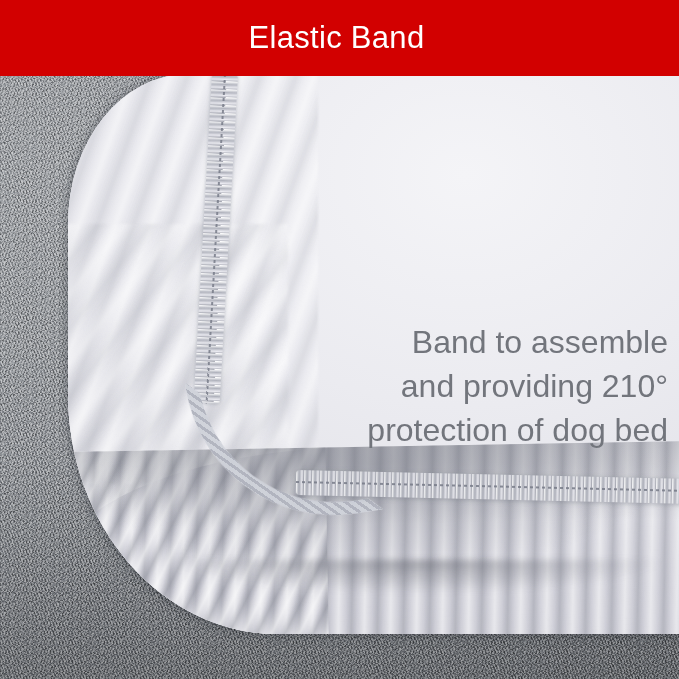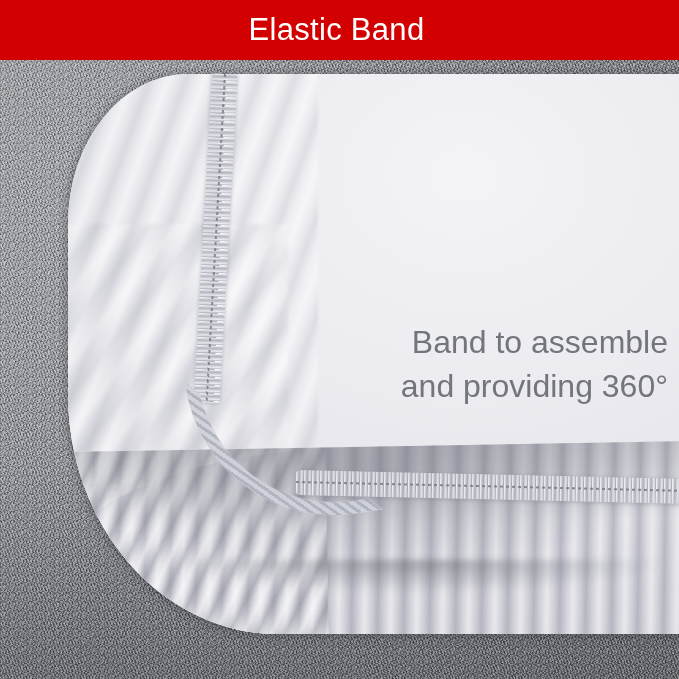--- a/index.html
+++ b/index.html
@@ -241,21 +241,21 @@
     height: 80px;
     background: radial-gradient(ellipse 340px 46px at 50% 0%, rgba(60,63,72,.38) 0%, rgba(60,63,72,0) 72%);
     filter: blur(3px);
   }
 
   
   .banner {
     position: absolute;
     left: 0; top: 0;
     width: 679px;
-    height: 60px;
+    height: 76px;
     background: #d20000;
     display: flex;
     align-items: center;
     justify-content: center;
     z-index: 40;
   }
   .banner-title {
     color: #ffffff;
     font-size: 31px;
     font-weight: 400;
@@ -312,20 +312,21 @@
 
   <div class="seam-horizontal">
     <div class="ruffle"></div>
     <div class="stitch"></div>
   </div>
 
   <div class="skirt-edge-shadow"></div>
 
   <div class="copy">
     <span class="line">Band to assemble</span>
-    <span class="line">and providing 360°</span>
+    <span class="line">and providing 210°</span>
+    <span class="line">protection of dog bed</span>
   </div>
 
   <div class="banner">
     <span class="banner-title">Elastic Band</span>
   </div>
 
 </div>
 
 </body></html>

